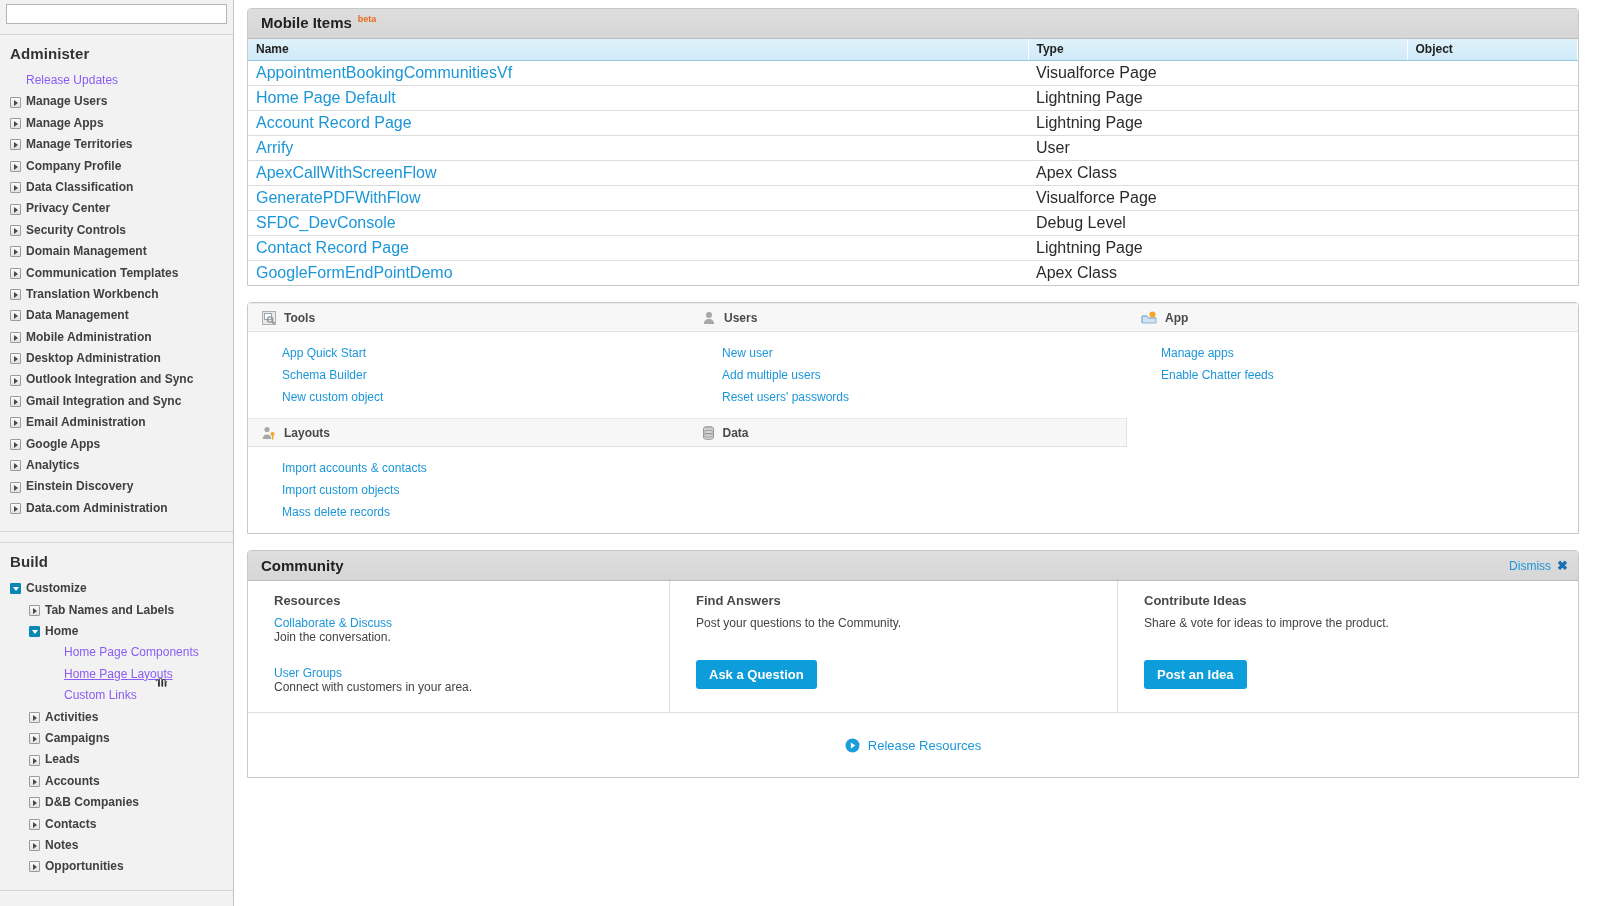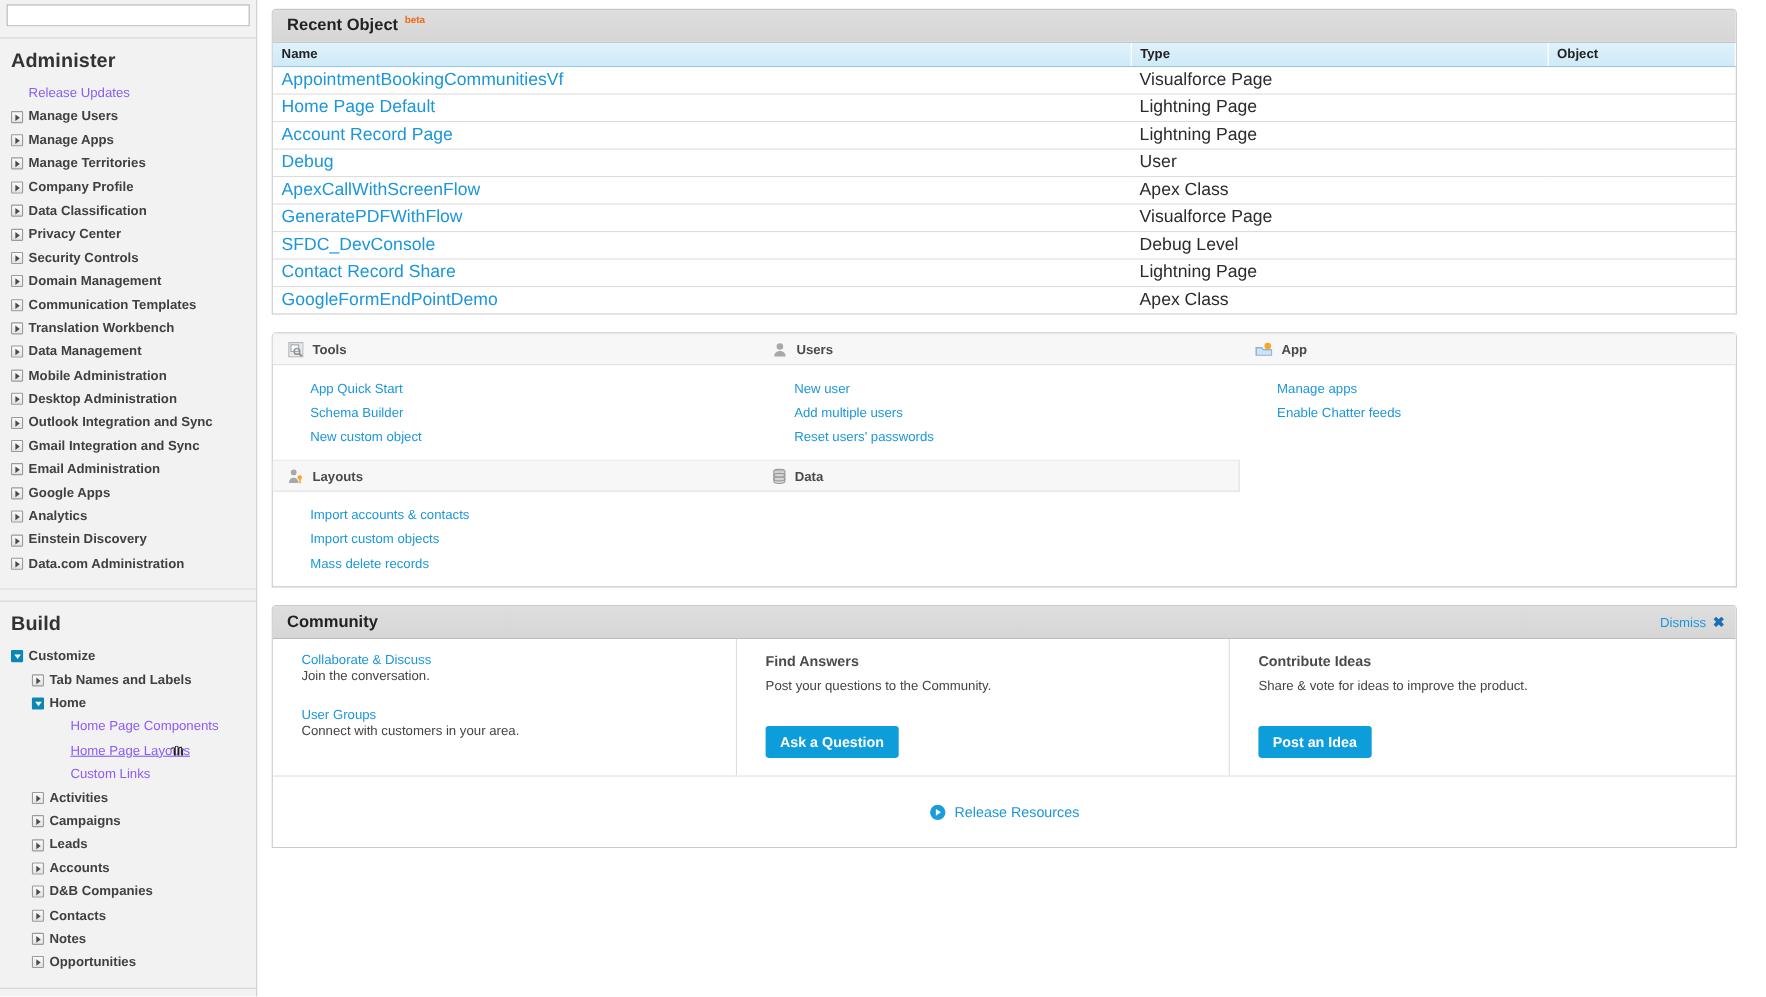--- a/index.html
+++ b/index.html
@@ -29,21 +29,21 @@
     background: #ffffff; border: 1px solid #b5b5b5;
   }
   .side-block-gap { height: 10px; background: #f2f2f2; }
   .side-panel {
     border-top: 1px solid #d5d5d5;
     border-bottom: 1px solid #d5d5d5;
     background: #f2f2f2;
     padding: 10px 0 12px 0;
   }
   .side-title {
-    font-size: 18px; font-weight: bold; color: #333;
+    font-size: 15px; font-weight: bold; color: #333;
     padding: 0 0 8px 10px; letter-spacing: .1px;
   }
   .tree-row {
     display: flex; align-items: center;
     height: 21.4px; line-height: 21.4px;
     padding-left: 10px; white-space: nowrap;
   }
   .tw {
     width: 11px; height: 11px; margin-right: 5px;
     flex: 0 0 11px; position: relative; display: inline-block;
@@ -342,21 +342,21 @@
     <svg class="cursor-hand" viewBox="0 0 16 20">
       <path d="M4 3.2c0-.8.6-1.4 1.3-1.4s1.3.6 1.3 1.4v5.1h.7V1.6c0-.8.6-1.4 1.3-1.4S9.9.8 9.9 1.6v6.7h.7V2.8c0-.8.6-1.4 1.3-1.4s1.3.6 1.3 1.4v5.5h.7V4.7c0-.8.5-1.4 1.2-1.4" fill="#fff" stroke="#222" stroke-width="1"></path>
     </svg>
   </div>
 
   <div id="main">
 
     <div class="panel" style="width:1332px;">
       <div class="panel-head">
         <div class="left">
-          <span>Recent Object</span>
+          <span>Mobile Items</span>
           <span class="beta-badge">beta</span>
         </div>
       </div>
       <table class="recent">
         <thead>
           <tr>
             <th class="col-name">Name</th>
             <th class="col-type">Type</th>
             <th class="col-object">Object</th>
           </tr>
@@ -371,41 +371,41 @@
             <td><a href="#">Home Page Default</a></td>
             <td>Lightning Page</td>
             <td></td>
           </tr>
           <tr>
             <td><a href="#">Account Record Page</a></td>
             <td>Lightning Page</td>
             <td></td>
           </tr>
           <tr>
-            <td><a href="#">Debug</a></td>
+            <td><a href="#">Arrify</a></td>
             <td>User</td>
             <td></td>
           </tr>
           <tr>
             <td><a href="#">ApexCallWithScreenFlow</a></td>
             <td>Apex Class</td>
             <td></td>
           </tr>
           <tr>
             <td><a href="#">GeneratePDFWithFlow</a></td>
             <td>Visualforce Page</td>
             <td></td>
           </tr>
           <tr>
             <td><a href="#">SFDC_DevConsole</a></td>
             <td>Debug Level</td>
             <td></td>
           </tr>
           <tr>
-            <td><a href="#">Contact Record Share</a></td>
+            <td><a href="#">Contact Record Page</a></td>
             <td>Lightning Page</td>
             <td></td>
           </tr>
           <tr>
             <td><a href="#">GoogleFormEndPointDemo</a></td>
             <td>Apex Class</td>
             <td></td>
           </tr>
         </tbody>
       </table>
@@ -504,20 +504,21 @@
           <span>Community</span>
         </div>
         <div class="dismiss-wrap">
           <a href="#">Dismiss</a>
           <span class="dismiss-x">✖</span>
         </div>
       </div>
 
       <div class="comm-body">
         <div class="comm-col c1">
+          <div class="comm-h">Resources</div>
           <a class="comm-link" href="#">Collaborate &amp; Discuss</a>
           <div class="comm-sub">Join the conversation.</div>
           <div class="comm-gap"></div>
           <a class="comm-link" href="#">User Groups</a>
           <div class="comm-sub">Connect with customers in your area.</div>
         </div>
 
         <div class="comm-col c2">
           <div class="comm-h">Find Answers</div>
           <div class="comm-sub">Post your questions to the Community.</div>

